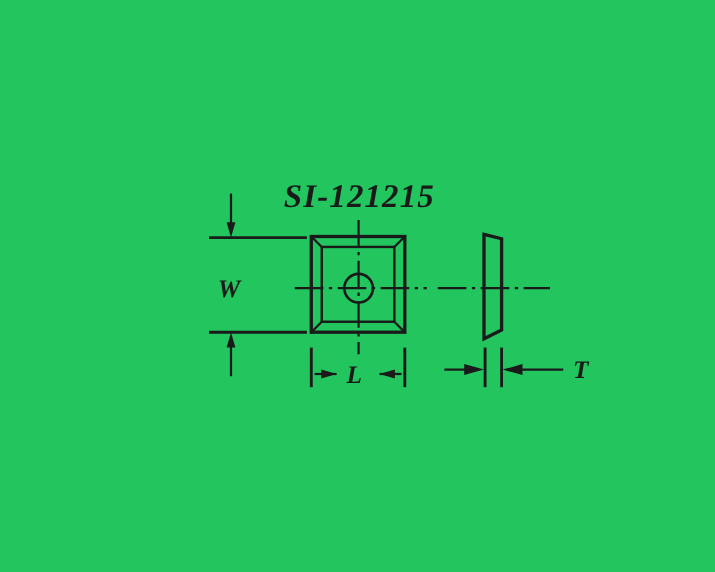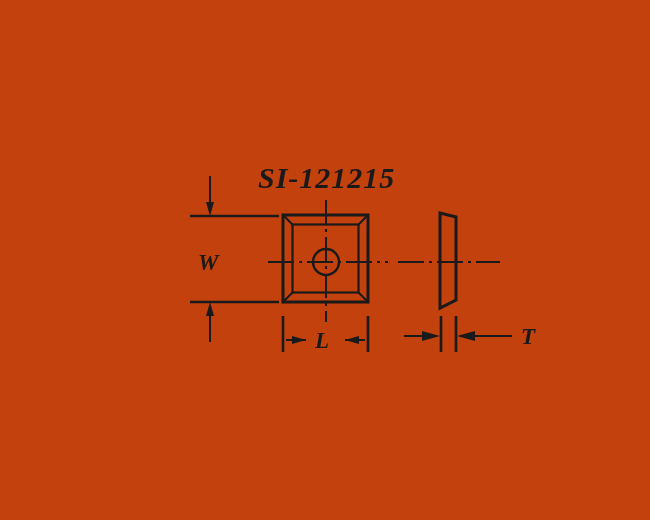--- a/index.html
+++ b/index.html
@@ -10,21 +10,21 @@
   body {
     width: 650px;
     height: 520px;
     font-family: "Liberation Sans", sans-serif;
     overflow: hidden;
   }
   #drawing-root {
     position: relative;
     width: 650px;
     height: 520px;
-    background: #c2410c;
+    background: #22c55e;
   }
   #drawing-svg {
     display: block;
     width: 650px;
     height: 520px;
   }
   .part-label {
     font-family: "Liberation Serif", serif;
     font-style: italic;
     font-weight: 700;

